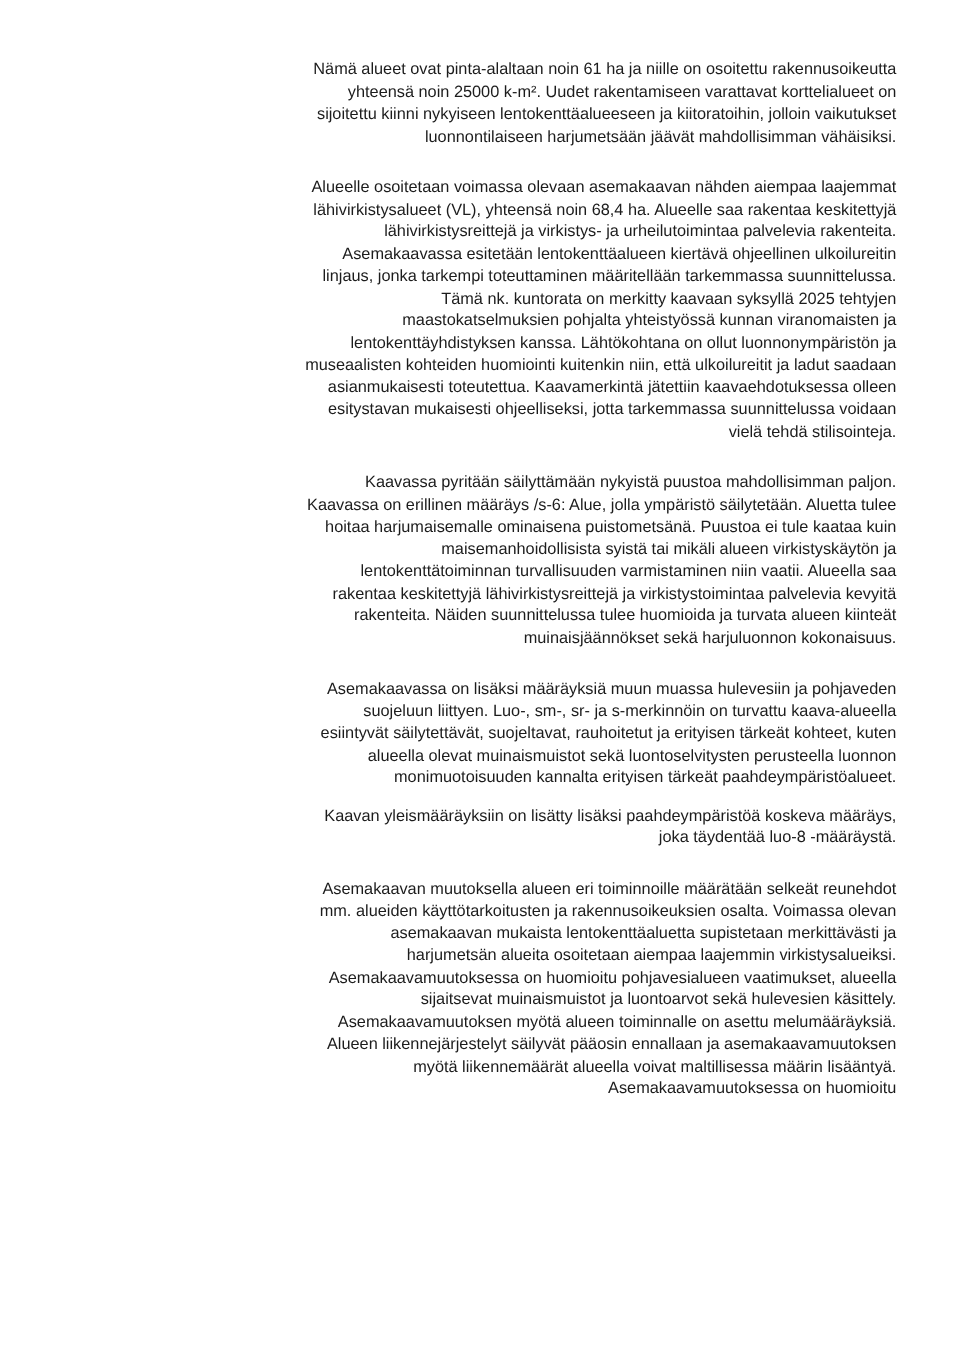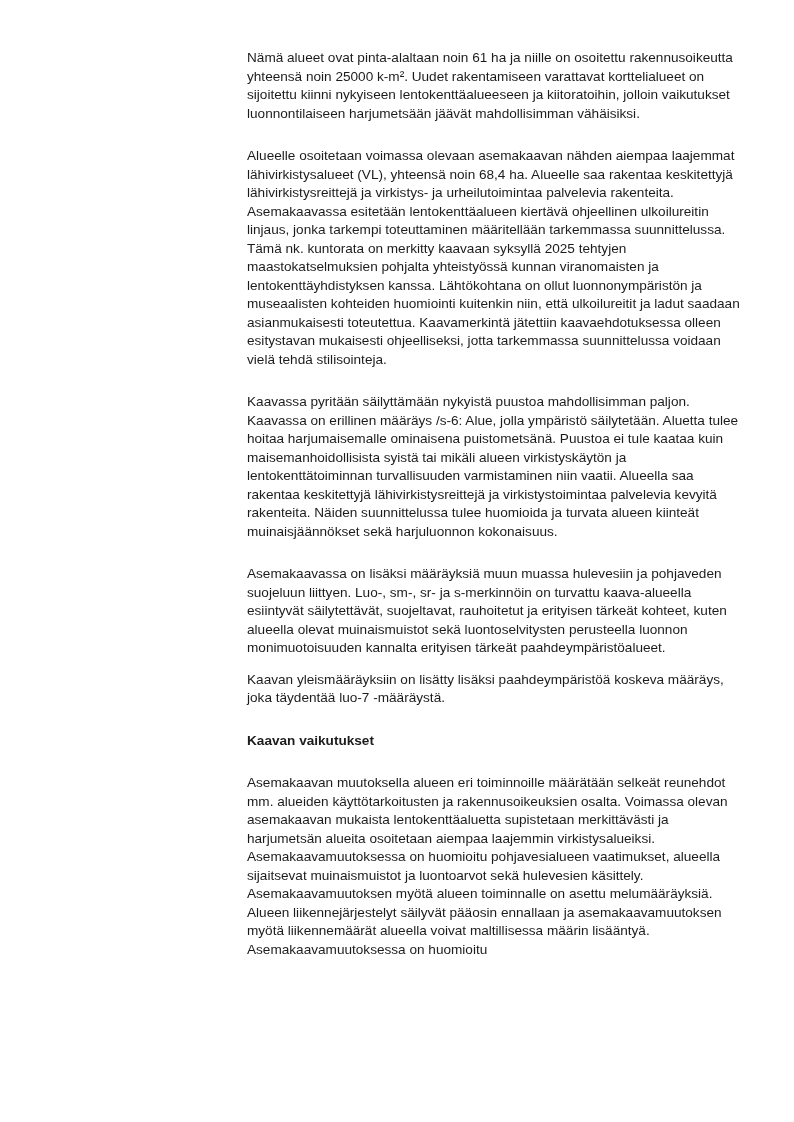--- a/index.html
+++ b/index.html
@@ -19,21 +19,21 @@
   }
   .content {
     position: absolute;
     left: 247px;
     top: 49px;
     width: 500px;
     font-family: "Liberation Sans", sans-serif;
     font-size: 13.6px;
     line-height: 18.5px;
     color: var(--text-color);
-    text-align: left;
+    text-align: right;
   }
   .para {
     margin-bottom: 24px;
   }
   .para.no-gap {
     margin-bottom: 13px;
   }
   .heading {
     font-weight: bold;
     margin-bottom: 24px;
@@ -41,17 +41,16 @@
 </style>
 </head>
 <body>
 
 <div class="page">
   <div class="content">
     <p class="para">Nämä alueet ovat pinta-alaltaan noin 61 ha ja niille on osoitettu rakennusoikeutta yhteensä noin 25000 k-m². Uudet rakentamiseen varattavat korttelialueet on sijoitettu kiinni nykyiseen lentokenttäalueeseen ja kiitoratoihin, jolloin vaikutukset luonnontilaiseen harjumetsään jäävät mahdollisimman vähäisiksi.</p>
     <p class="para">Alueelle osoitetaan voimassa olevaan asemakaavan nähden aiempaa laajemmat lähivirkistysalueet (VL), yhteensä noin 68,4 ha. Alueelle saa rakentaa keskitettyjä lähivirkistysreittejä ja virkistys- ja urheilutoimintaa palvelevia rakenteita. Asemakaavassa esitetään lentokenttäalueen kiertävä ohjeellinen ulkoilureitin linjaus, jonka tarkempi toteuttaminen määritellään tarkemmassa suunnittelussa. Tämä nk. kuntorata on merkitty kaavaan syksyllä 2025 tehtyjen maastokatselmuksien pohjalta yhteistyössä kunnan viranomaisten ja lentokenttäyhdistyksen kanssa. Lähtökohtana on ollut luonnonympäristön ja museaalisten kohteiden huomiointi kuitenkin niin, että ulkoilureitit ja ladut saadaan asianmukaisesti toteutettua. Kaavamerkintä jätettiin kaavaehdotuksessa olleen esitystavan mukaisesti ohjeelliseksi, jotta tarkemmassa suunnittelussa voidaan vielä tehdä stilisointeja.</p>
     <p class="para">Kaavassa pyritään säilyttämään nykyistä puustoa mahdollisimman paljon. Kaavassa on erillinen määräys /s-6: Alue, jolla ympäristö säilytetään. Aluetta tulee hoitaa harjumaisemalle ominaisena puistometsänä. Puustoa ei tule kaataa kuin maisemanhoidollisista syistä tai mikäli alueen virkistyskäytön ja lentokenttätoiminnan turvallisuuden varmistaminen niin vaatii. Alueella saa rakentaa keskitettyjä lähivirkistysreittejä ja virkistystoimintaa palvelevia kevyitä rakenteita. Näiden suunnittelussa tulee huomioida ja turvata alueen kiinteät muinaisjäännökset sekä harjuluonnon kokonaisuus.</p>
     <p class="para no-gap">Asemakaavassa on lisäksi määräyksiä muun muassa hulevesiin ja pohjaveden suojeluun liittyen. Luo-, sm-, sr- ja s-merkinnöin on turvattu kaava-alueella esiintyvät säilytettävät, suojeltavat, rauhoitetut ja erityisen tärkeät kohteet, kuten alueella olevat muinaismuistot sekä luontoselvitysten perusteella luonnon monimuotoisuuden kannalta erityisen tärkeät paahdeympäristöalueet.</p>
-    <p class="para">Kaavan yleismääräyksiin on lisätty lisäksi paahdeympäristöä koskeva määräys, joka täydentää luo-7 -määräystä.</p>
-    <p class="heading">Kaavan vaikutukset</p>
+    <p class="para">Kaavan yleismääräyksiin on lisätty lisäksi paahdeympäristöä koskeva määräys, joka täydentää luo-8 -määräystä.</p>
     <p class="para">Asemakaavan muutoksella alueen eri toiminnoille määrätään selkeät reunehdot mm. alueiden käyttötarkoitusten ja rakennusoikeuksien osalta. Voimassa olevan asemakaavan mukaista lentokenttäaluetta supistetaan merkittävästi ja harjumetsän alueita osoitetaan aiempaa laajemmin virkistysalueiksi. Asemakaavamuutoksessa on huomioitu pohjavesialueen vaatimukset, alueella sijaitsevat muinaismuistot ja luontoarvot sekä hulevesien käsittely. Asemakaavamuutoksen myötä alueen toiminnalle on asettu melumääräyksiä. Alueen liikennejärjestelyt säilyvät pääosin ennallaan ja asemakaavamuutoksen myötä liikennemäärät alueella voivat maltillisessa määrin lisääntyä. Asemakaavamuutoksessa on huomioitu</p>
   </div>
 </div>
 
 </body></html>

